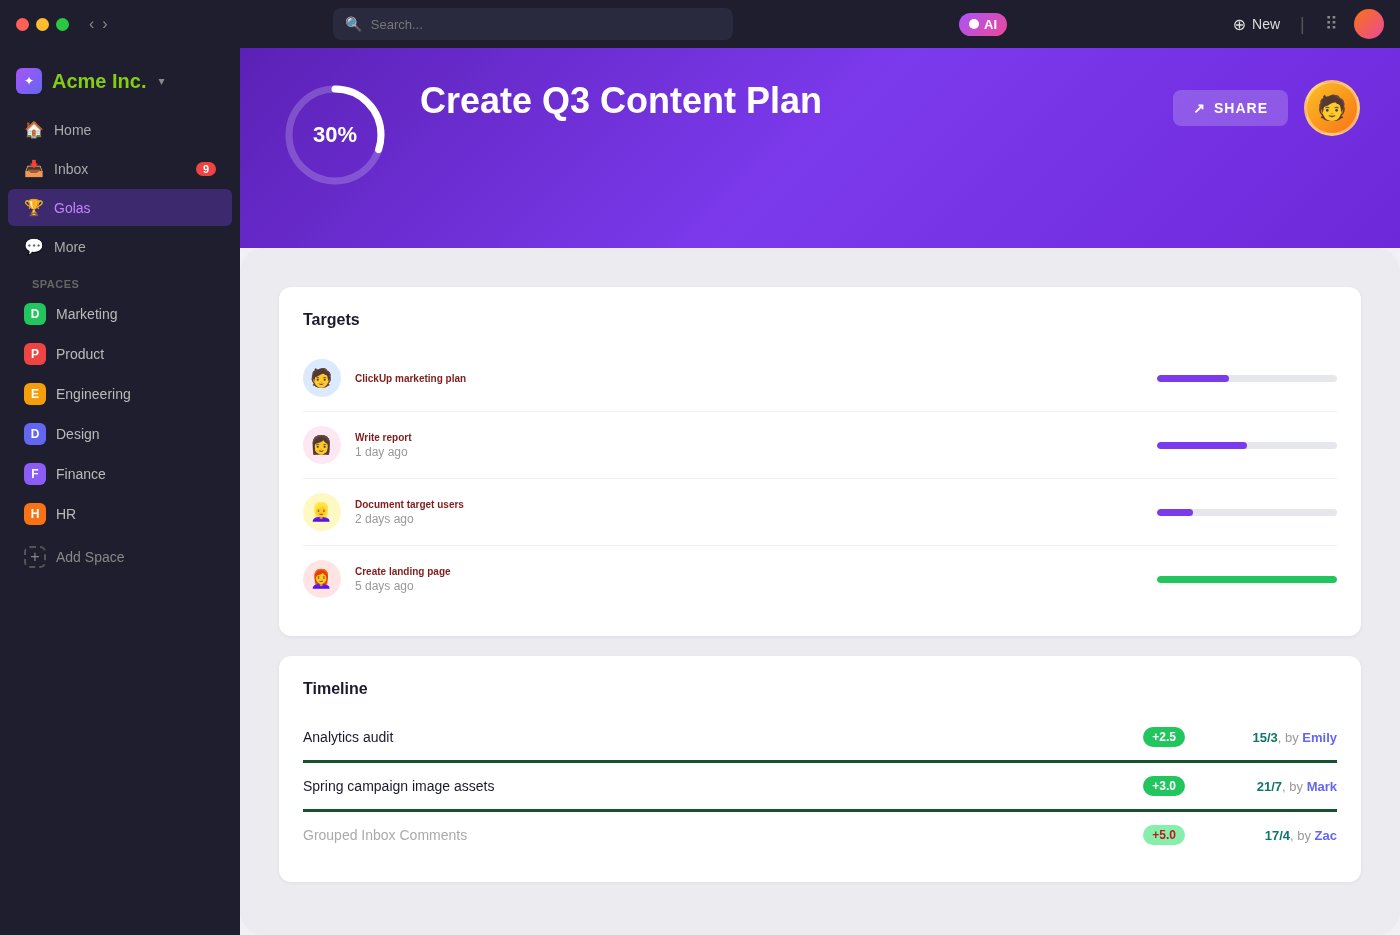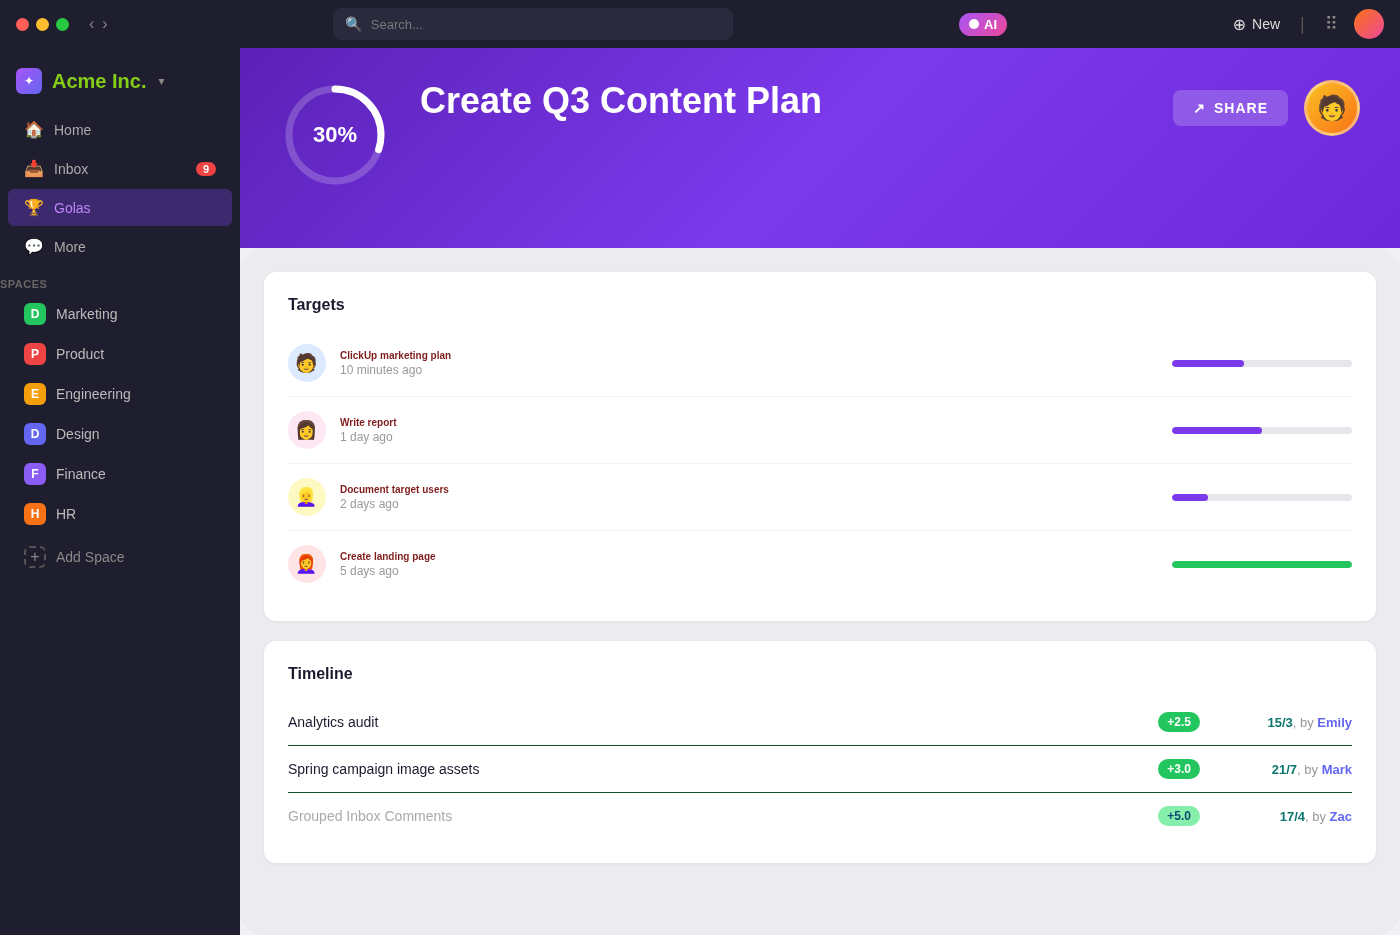--- a/index.html
+++ b/index.html
@@ -174,21 +174,21 @@
     .nav-badge {
       margin-left: auto;
       background: #ef4444;
       color: white;
       border-radius: 10px;
       padding: 1px 7px;
       font-size: 11px;
       font-weight: 700;
     }
     .section-label {
-      padding: 12px 0 4px;
+      padding: 12px 32px 4px;
       color: #666;
       font-size: 11px;
       font-weight: 600;
       text-transform: uppercase;
       letter-spacing: 0.5px;
     }
     .space-item {
       display: flex;
       align-items: center;
       gap: 10px;
@@ -306,21 +306,21 @@
       display: flex;
       align-items: center;
       justify-content: center;
       font-size: 24px;
     }
 
     
     .content-area {
       flex: 1;
       overflow-y: auto;
-      padding: 24px;
+      padding: 39px;
       display: flex;
       flex-direction: column;
       gap: 20px;
       background: #ebebf0;
       border-radius: 24px;
     }
 
     
     .card {
       background: white;
@@ -376,40 +376,40 @@
     .progress-bar-fill {
       height: 100%;
       border-radius: 4px;
     }
 
     
     .timeline-item {
       display: flex;
       align-items: center;
       padding: 13px 0;
-      border-bottom: 1px solid #14532d;
+      border-bottom: 3px solid #14532d;
       gap: 12px;
     }
     .timeline-item:last-child { border-bottom: none; }
     .timeline-name {
       font-size: 14px;
       font-weight: 500;
       color: #1a1a2e;
       flex: 1;
     }
     .timeline-name.muted { color: #aaa; }
     .timeline-badge {
       border-radius: 12px;
       padding: 3px 9px;
       font-size: 12px;
       font-weight: 700;
       color: white;
     }
     .badge-green { background: #22c55e; }
-    .badge-green-light { background: #86efac; color: #0c4a6e; }
+    .badge-green-light { background: #86efac; color: #b91c1c; }
     .timeline-meta {
       font-size: 13px;
       color: #999;
       margin-left: auto;
       min-width: 140px;
       text-align: right;
     }
     .timeline-meta span { color: #0f766e; font-weight: 600; }
   </style>
 </head>
@@ -528,21 +528,20 @@
 
     <div class="content-area">
 
       <div class="card">
         <div class="card-title">Targets</div>
 
         <div class="target-item">
           <div class="target-avatar" style="background:#dbeafe;">🧑</div>
           <div class="target-info">
             <div class="target-name">ClickUp marketing plan</div>
-            <div class="target-time">10 minutes ago</div>
           </div>
           <div class="progress-bar-wrap">
             <div class="progress-bar-fill" style="width:40%;background:#7c3aed;"></div>
           </div>
         </div>
 
         <div class="target-item">
           <div class="target-avatar" style="background:#fce7f3;">👩</div>
           <div class="target-info">
             <div class="target-name">Write report</div>

